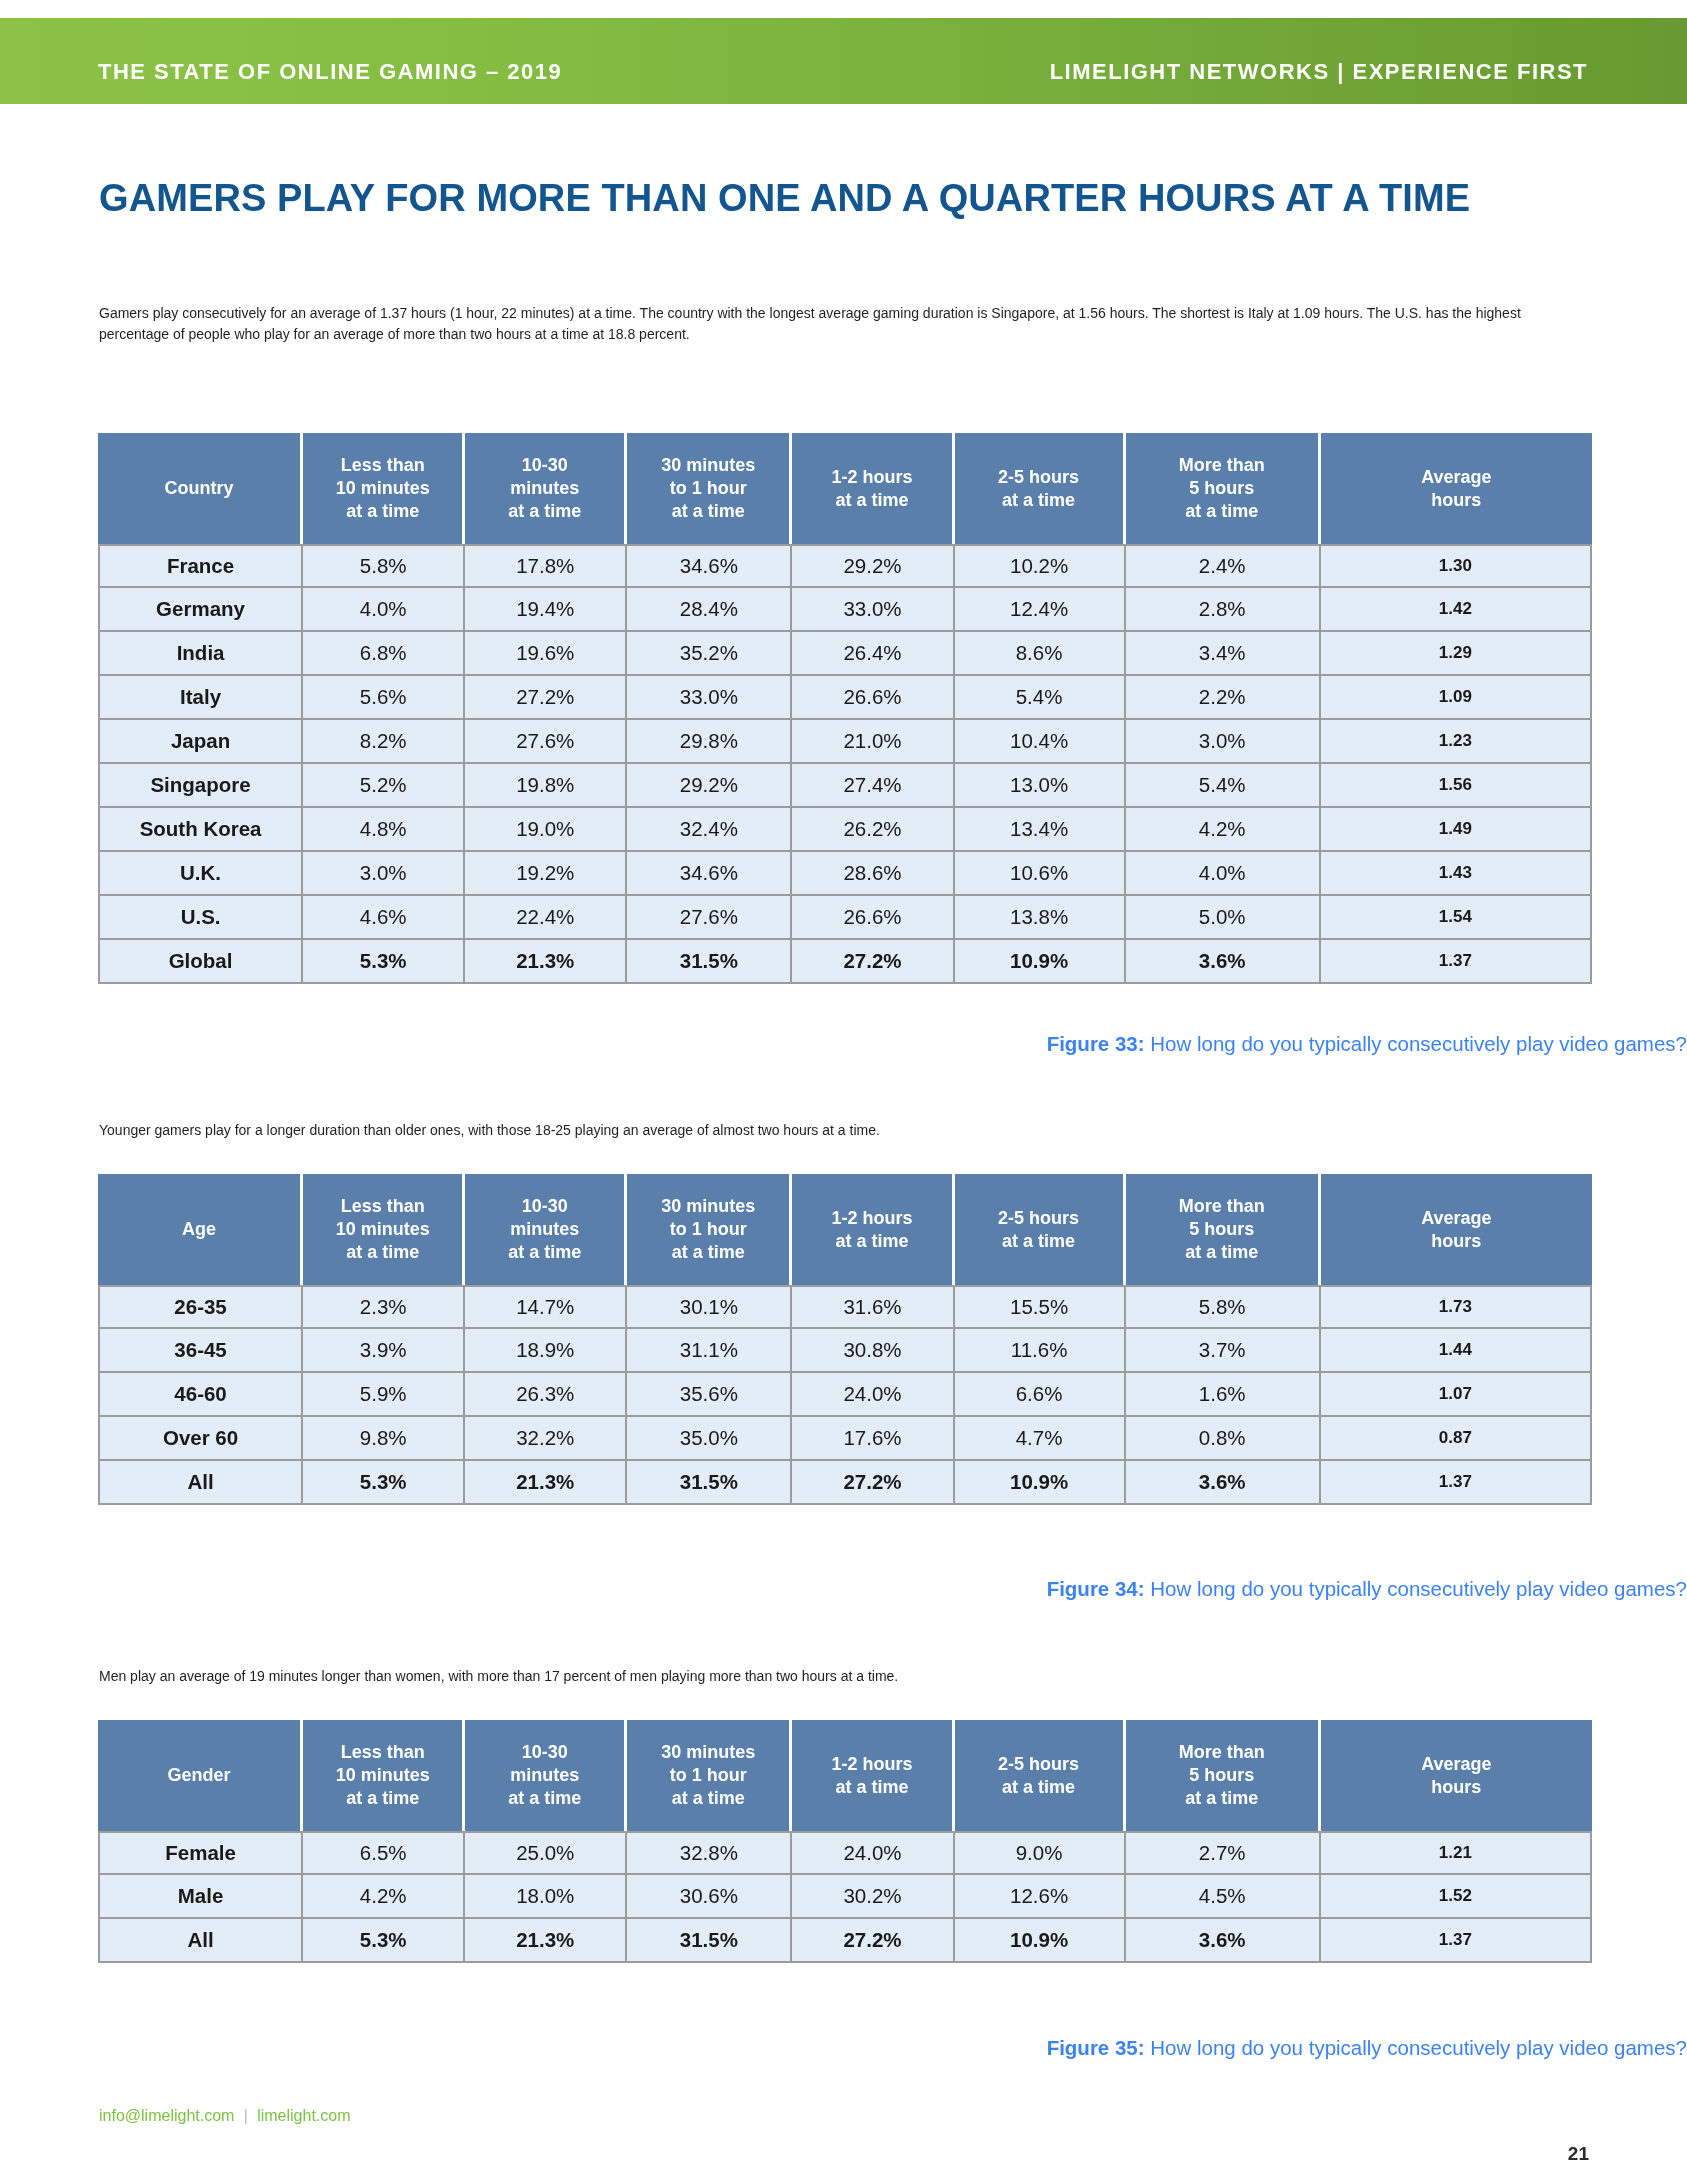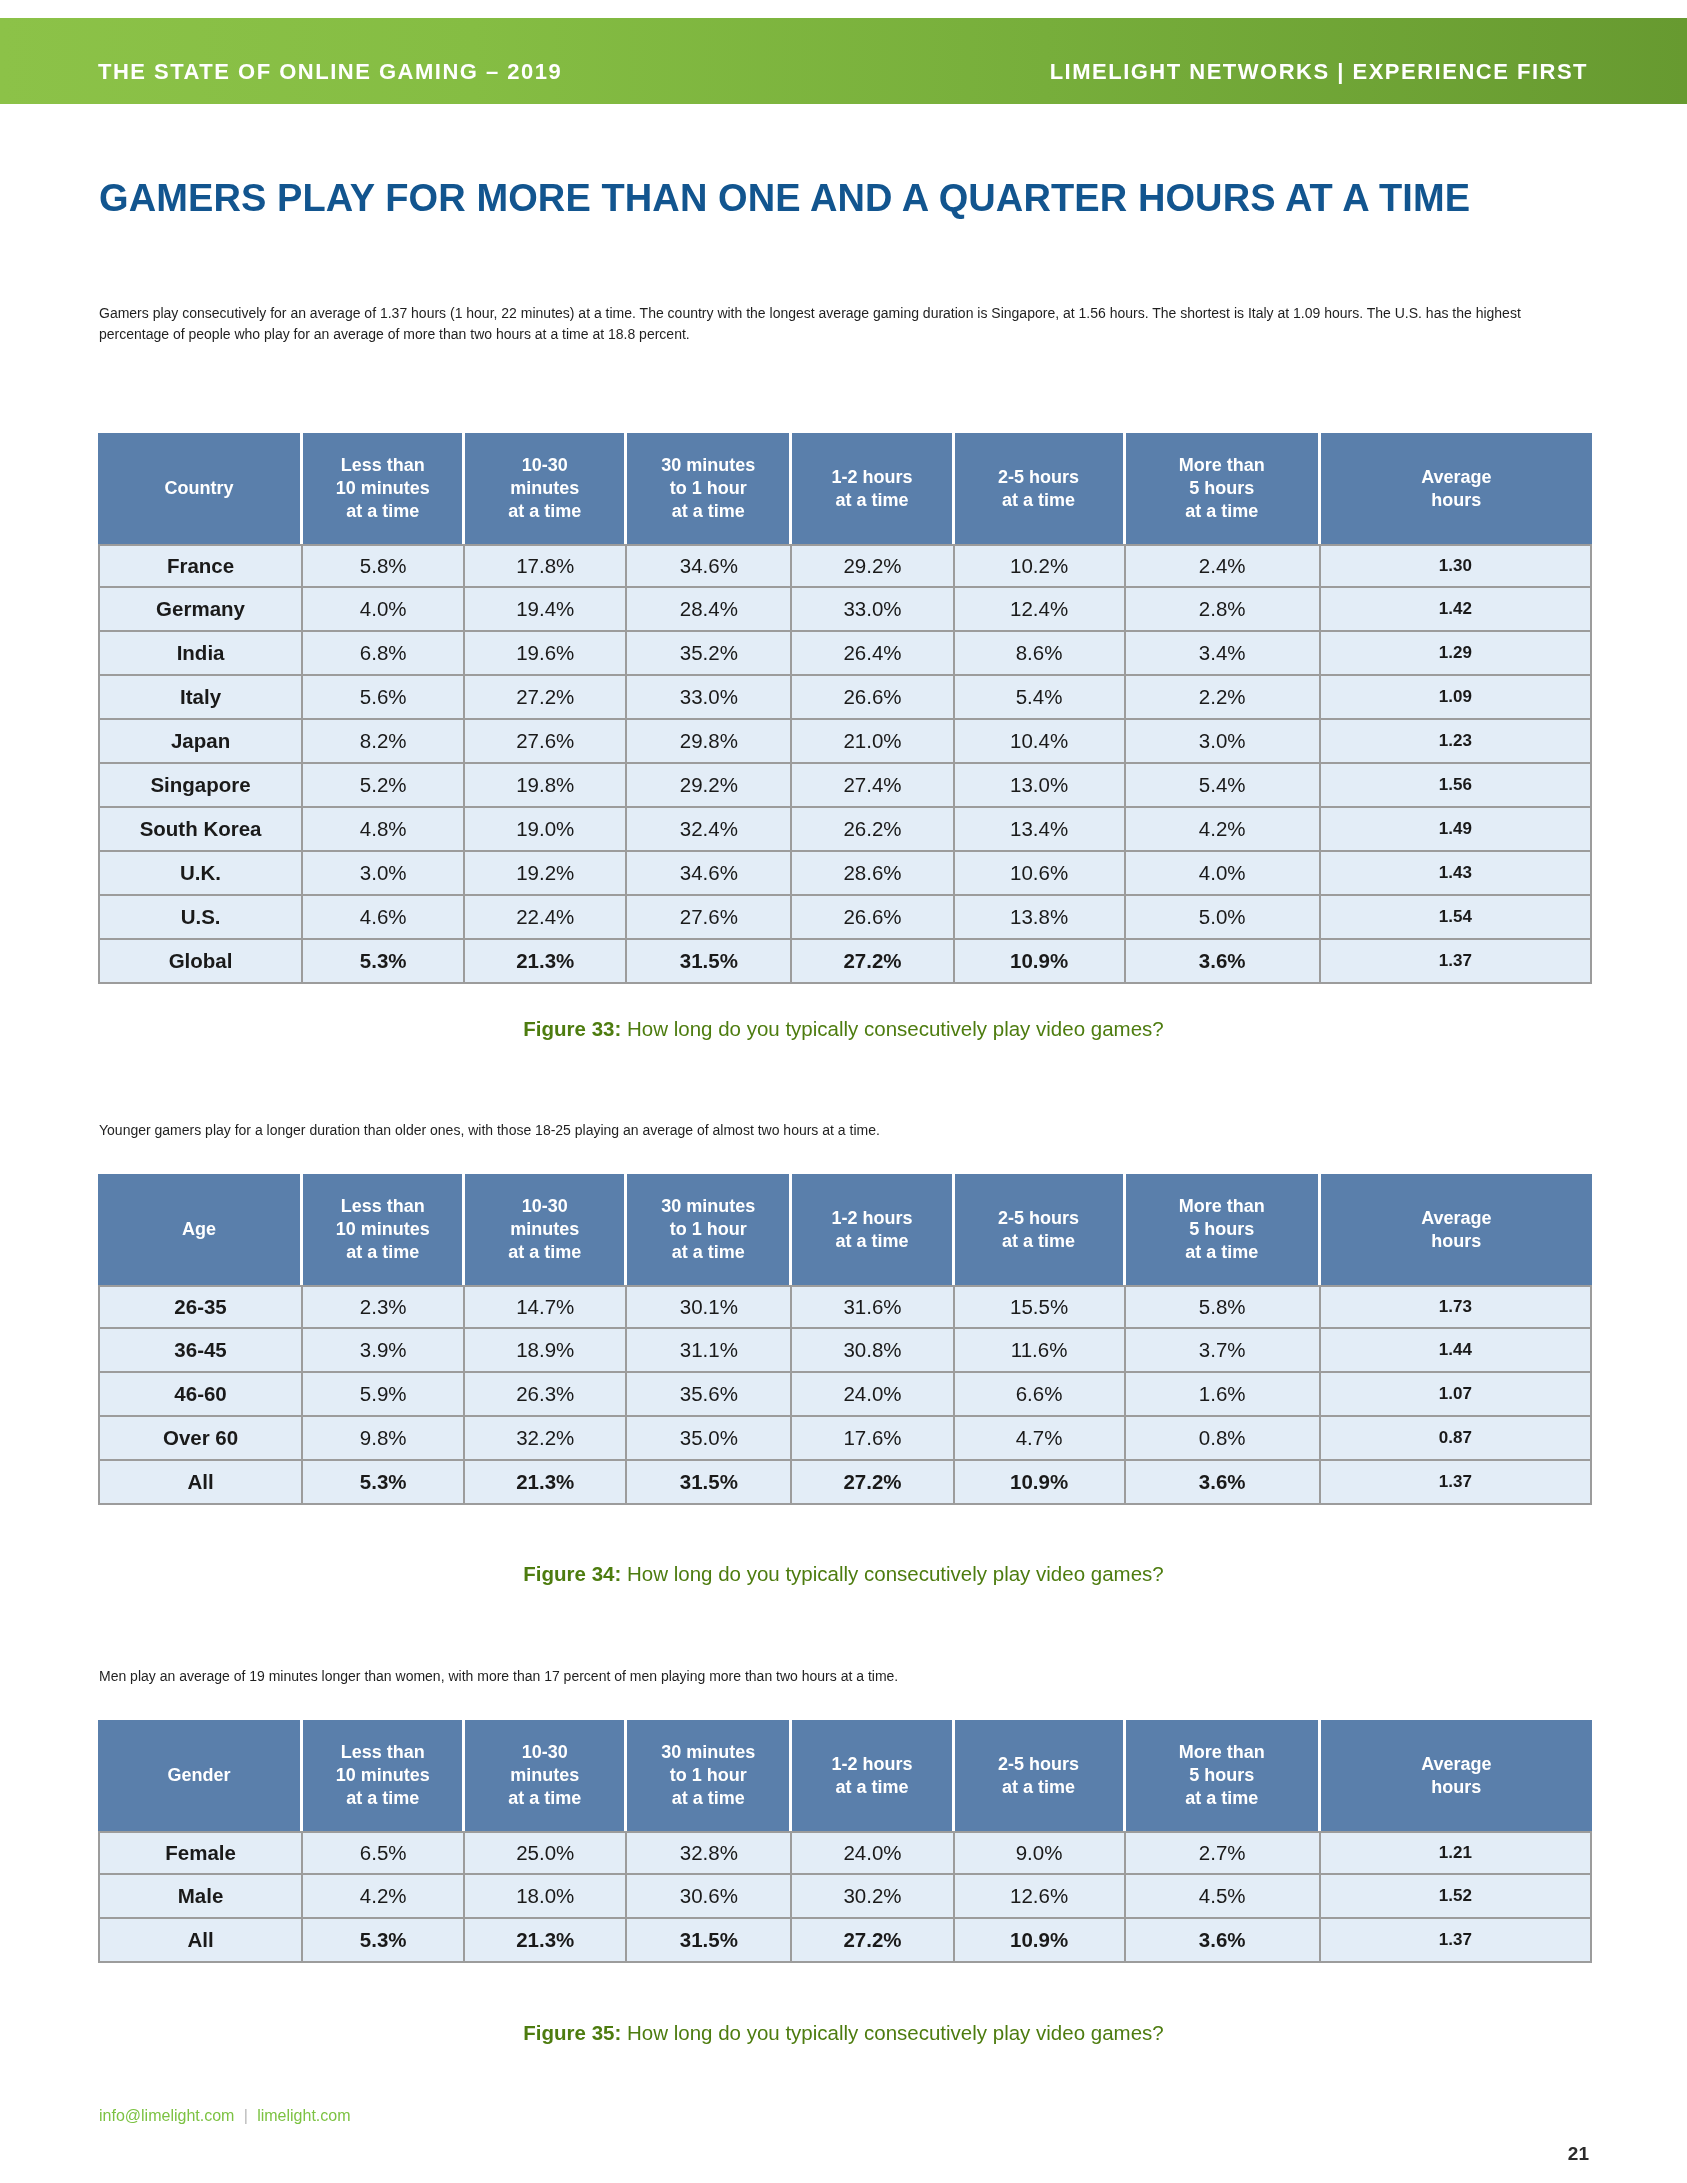--- a/index.html
+++ b/index.html
@@ -95,22 +95,22 @@
   table.dt tbody td:first-child{border-left:2.6px solid #9c9c9c;font-weight:bold;}
   table.dt tbody td:last-child{
     border-right:2.6px solid #9c9c9c;
     font-weight:bold;font-size:17px;
   }
   table.dt tbody tr.total-row td{font-weight:bold;}
   table.dt tbody tr.total-row td:last-child{font-weight:bold;margin-top:44px;}
 
   
   .fig-cap{
-    position:absolute;left:0;width:1687px;text-align:center;
-    color:#4d7c0f;font-size:20.5px;
+    position:absolute;left:0;width:1687px;text-align:right;
+    color:#3b82f6;font-size:20.5px;margin-top:15px;
   }
   .fig-cap b{font-weight:bold;}
   .fig-cap span.q{font-weight:400;}
   #cap-33{top:1017px;}
   #cap-34{top:1562px;}
   #cap-35{top:2021px;}
 
   
   .footer-links{
     position:absolute;left:99px;top:2107px;

